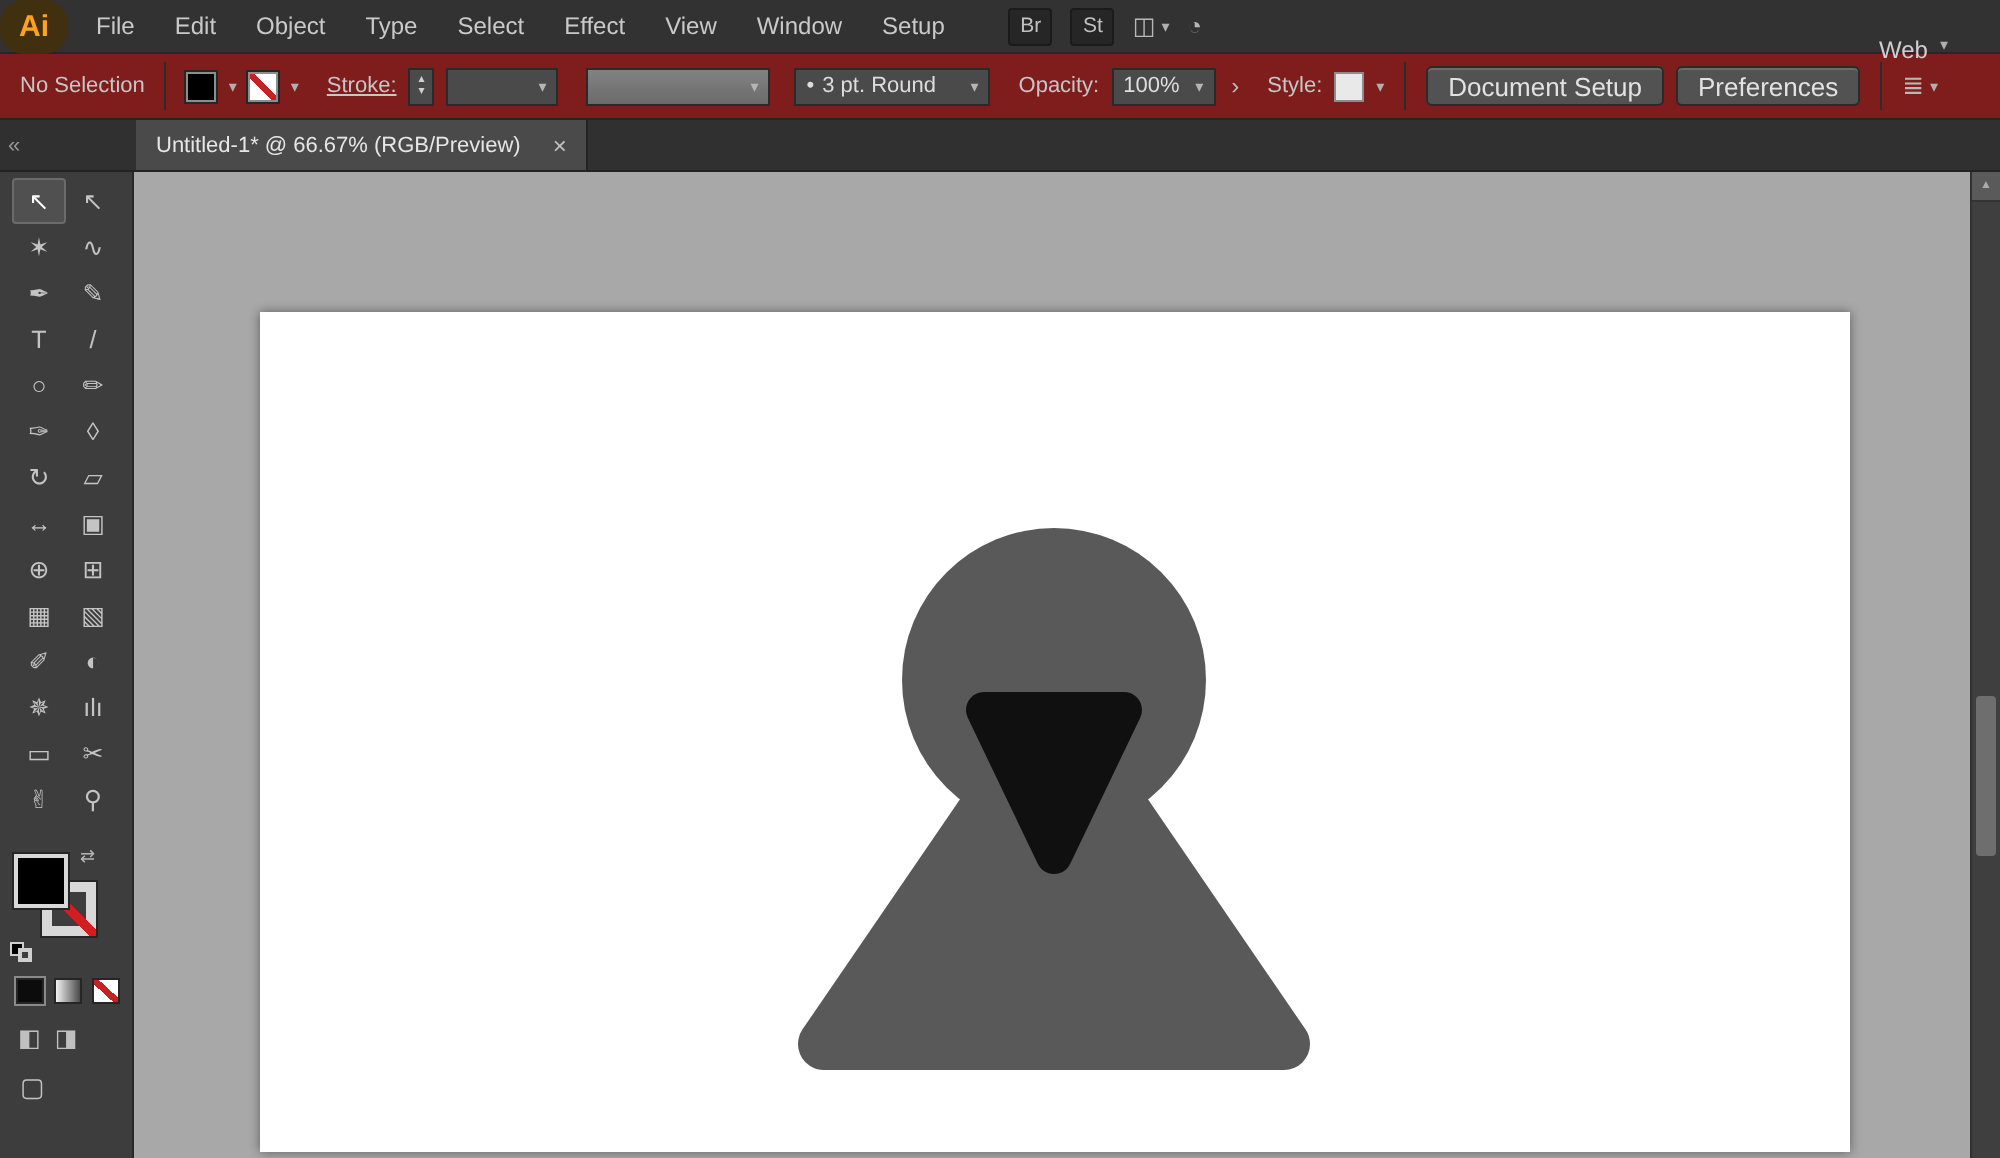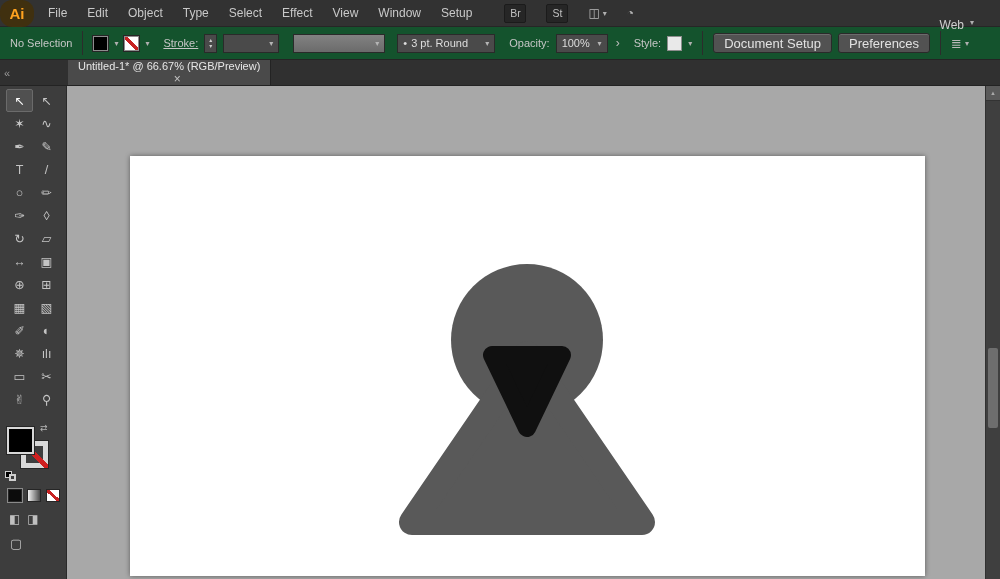--- a/index.html
+++ b/index.html
@@ -14,33 +14,33 @@
   .menubar {
     height: 27px; background: #323232; border-bottom: 1px solid #262626;
     display: flex; align-items: center; color: #c9c9c9; font-size: 12px;
   }
   .logo {
     width: 34px; height: 27px; background: #40300f; color: #ffa21f;
     font-weight: bold; font-size: 15px;
     display: flex; align-items: center; justify-content: center; margin-right: 4px; border-radius: 12px;
   }
   .menu-item { padding: 0 10px; height: 27px; display: flex; align-items: center; cursor: default; }
-  .mb-right { display: flex; align-items: center; margin-left: 22px; gap: 20px; }
+  .mb-right { display: flex; align-items: center; margin-left: 22px; gap: 9px; }
   .badge {
     width: 22px; height: 19px; background: #262626; border: 1px solid #1b1b1b; border-radius: 2px;
     color: #c0c0c0; font-size: 10.5px; display: flex; align-items: center; justify-content: center;
   }
   .icon-group { display: flex; align-items: center; gap: 3px; color: #b8b8b8; font-size: 12px; }
   .caret { font-size: 8px; color: #b0b0b0; }
   .spacer { flex: 1; }
   .workspace { display: flex; align-items: flex-start; gap: 6px; margin-right: 26px; color: #cfcfcf; margin-top: 24px; }
 
   
   .controlbar {
-    height: 33px; background: #14532d; border-bottom: 1px solid #242424;
+    height: 33px; background: #7f1d1d; border-bottom: 1px solid #242424;
     display: flex; align-items: center; color: #c6c6c6; font-size: 11px;
     gap: 6px; padding: 0 10px;
   }
   .cb-sep { width: 1px; height: 24px; background: #2c2c2c; margin: 0 4px; }
   .swatch-fill-cb { width: 15px; height: 15px; background: #000; border: 1px solid #8d8d8d; box-shadow: 0 0 0 1px #262626; }
   .swatch-stroke-cb {
     width: 15px; height: 15px; border: 1px solid #8d8d8d; box-shadow: 0 0 0 1px #262626;
     background: linear-gradient(to top right, #fff 42%, #c62222 42%, #c62222 58%, #fff 58%);
   }
   .underline { text-decoration: underline; }
@@ -65,21 +65,21 @@
     box-shadow: inset 0 1px 0 #6b6b6b; color: #e2e2e2; font-size: 13px;
     display: flex; align-items: center; cursor: default;
   }
   .align-group { display: flex; align-items: center; gap: 3px; color: #b8b8b8; font-size: 13px; }
 
   
   .tabbar { height: 26px; background: #303030; border-bottom: 1px solid #232323; display: flex; align-items: stretch; }
   .panel-collapse-zone { width: 68px; display: flex; align-items: center; padding-left: 4px; color: #9a9a9a; font-size: 11px; }
   .tab {
     background: #4a4a4a; color: #e6e6e6; font-size: 11px;
-    display: flex; align-items: center; padding: 0 10px; border-right: 1px solid #232323; flex-direction: column;
+    display: flex; align-items: center; padding: 0 10px; border-right: 1px solid #232323;
   }
   .tab-close { margin-left: 16px; color: #c3c3c3; font-size: 12px; }
 
   
   .content { display: flex; height: 493px; }
 
   
   .toolbar {
     width: 67px; background: #3d3d3d; border-right: 1px solid #2a2a2a;
     display: flex; flex-direction: column; align-items: center; padding-top: 3px;

